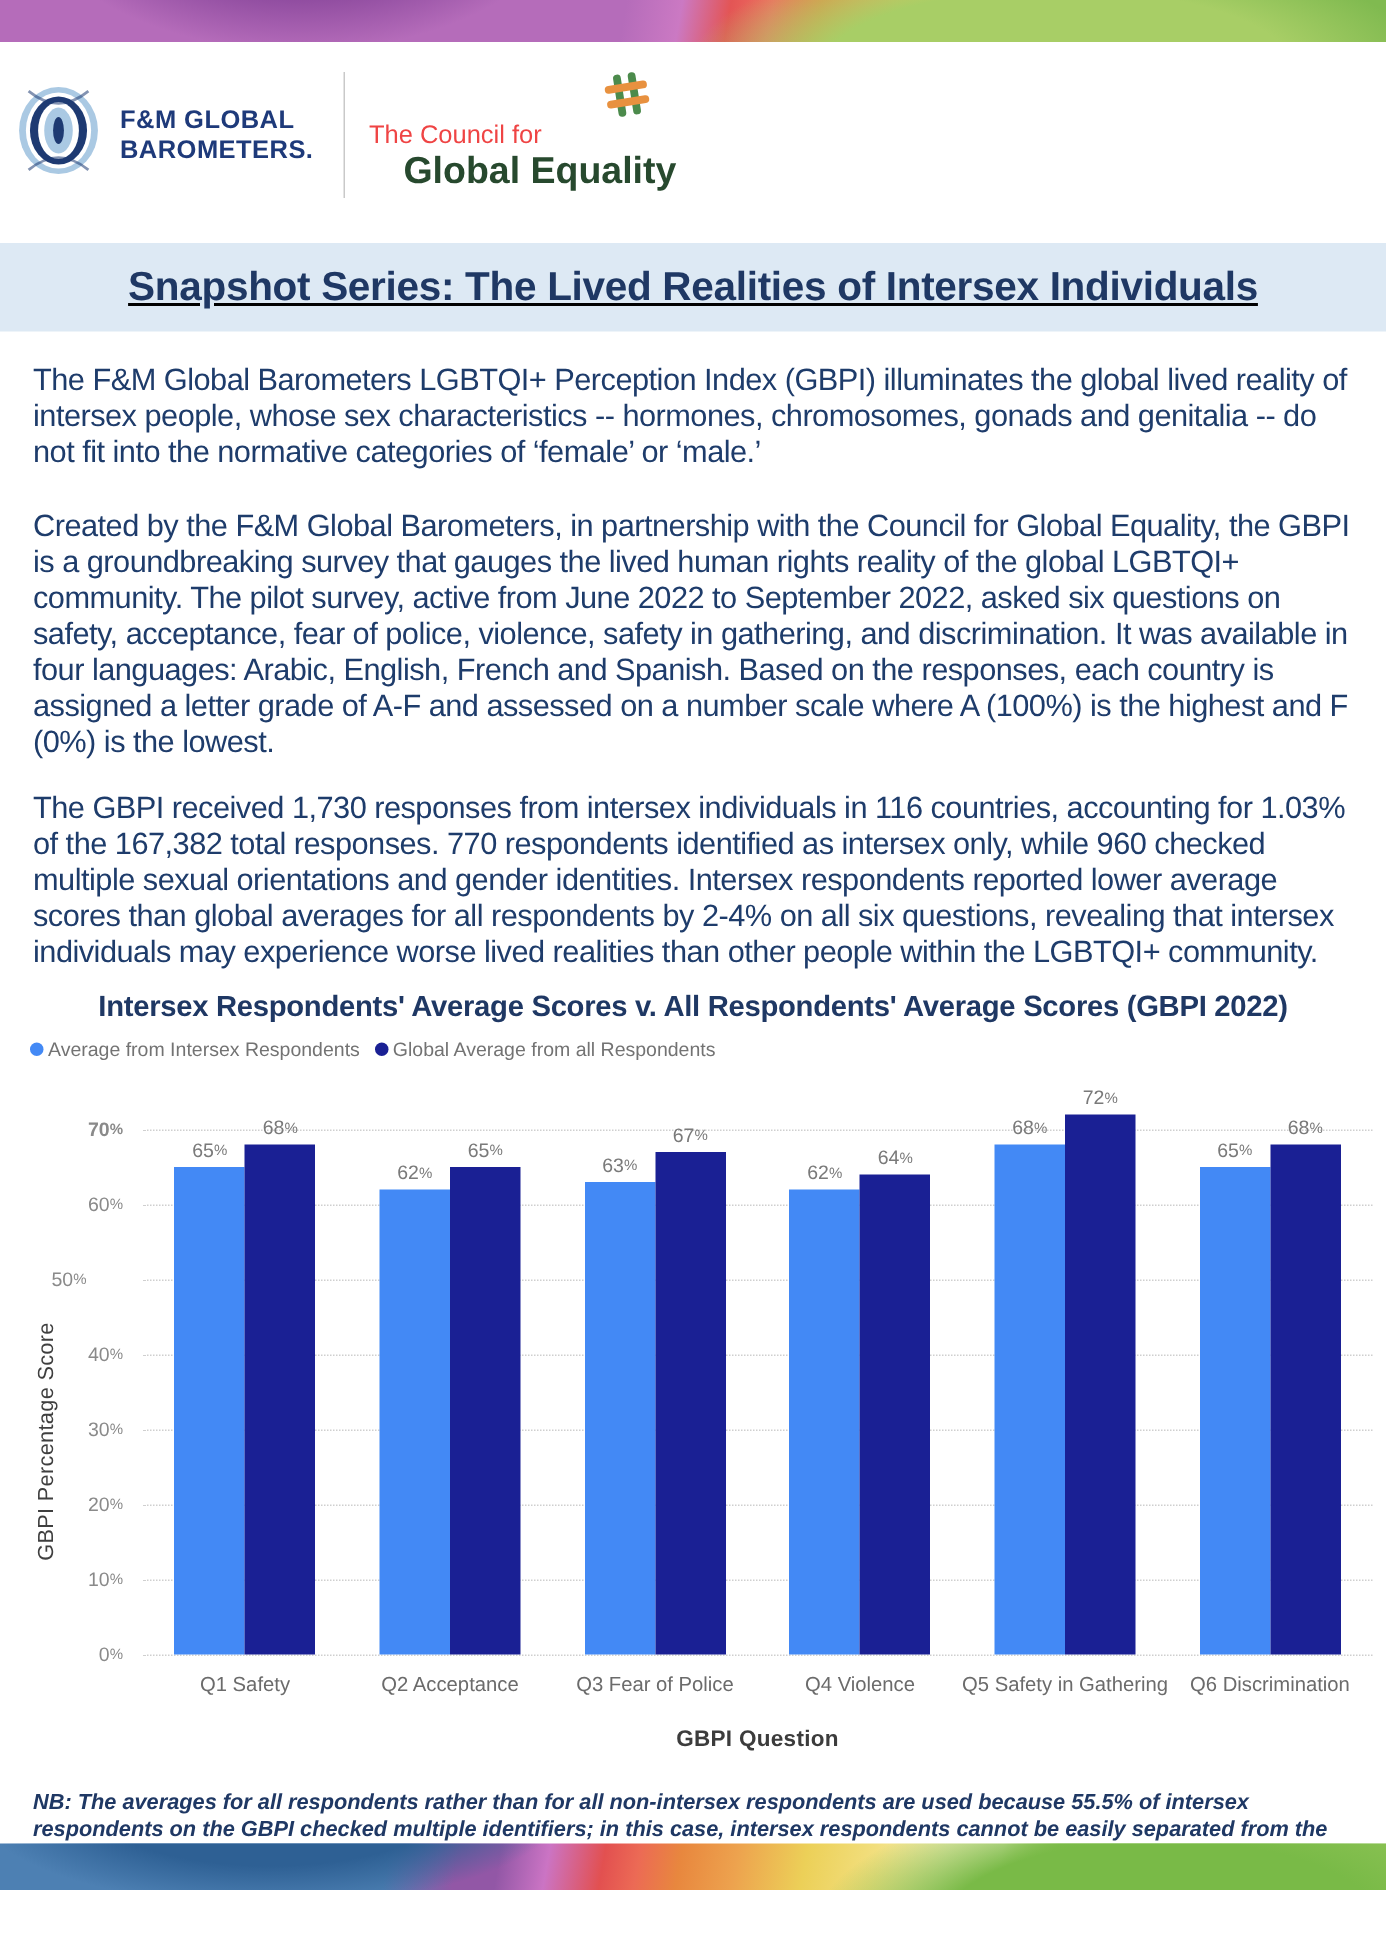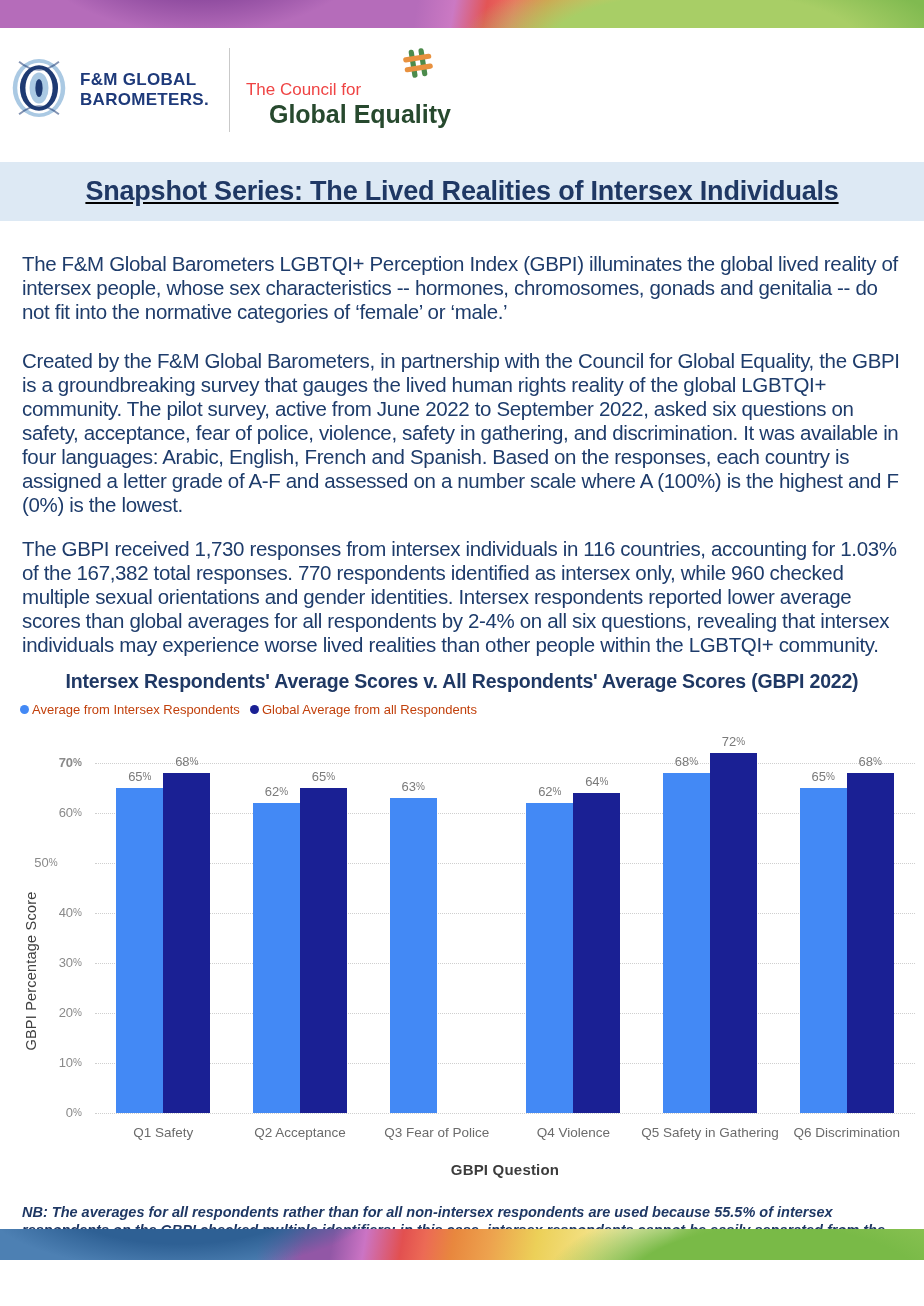--- a/index.html
+++ b/index.html
@@ -39,27 +39,27 @@
   
   .banner {
     margin-top:24px; height:59px; background:#dde9f4;
     display:flex; align-items:center; justify-content:center;text-decoration:underline;
   }
   .banner h1 { color:#1f3864; font-size:27px; font-weight:bold; letter-spacing:-0.2px; }
 
   
   .body-copy { padding:0 22px; color:#1e3c6b; }
   .body-copy p { font-size:20.5px; line-height:24px; letter-spacing:-0.35px; }
-  .p1 { margin-top:31px; }
+  .p1 { margin-top:21px; }
   .p2 { margin-top:25px; }
   .p3 { margin-top:20px; }
 
   
   .chart-title { margin-top:13px; text-align:center; color:#1f3864; font-weight:bold; font-size:19.5px; letter-spacing:-0.2px; }
-  .legend { margin:9px 0 0 20px; font-size:13px; color:#c2410c; display:flex; gap:10px; }
+  .legend { margin:9px 0 0 20px; font-size:13px; color:#737373; display:flex; gap:10px; }
   .legend-item { display:flex; align-items:center; }
   .legend-dot { width:9px; height:9px; border-radius:50%; display:inline-block; margin-right:3px; }
 
   .chart-area { position:relative; margin-left:95px; width:820px; margin-top:46px; }
   .plot { position:relative; height:350px; }
   .gridline { position:absolute; left:0; right:0; border-top:1px dotted #cfcfcf; }
   .ytick { position:absolute; left:-85px; width:72px; text-align:right; font-size:13px; color:#8a8a8a; }
   .pct { font-size:10px; vertical-align:1px; }
   .y-axis-title {
     position:absolute; left:-64px; top:50%;
@@ -174,20 +174,23 @@
             <span class="bar-label">62<span class="pct">%</span></span>
           </div>
           <div class="bar" style="height: 325px; background: rgb(26, 32, 148);">
             <span class="bar-label">65<span class="pct">%</span></span>
           </div>
         </div>
         <div class="bar-group" style="left: 294.667px;">
           <div class="bar" style="height: 315px; background: rgb(67, 137, 245);">
             <span class="bar-label">63<span class="pct">%</span></span>
           </div>
+          <div class="bar" style="height: 335px; background: rgb(26, 32, 148);">
+            <span class="bar-label">67<span class="pct">%</span></span>
+          </div>
         </div>
         <div class="bar-group" style="left: 431.333px;">
           <div class="bar" style="height: 310px; background: rgb(67, 137, 245);">
             <span class="bar-label">62<span class="pct">%</span></span>
           </div>
           <div class="bar" style="height: 320px; background: rgb(26, 32, 148);">
             <span class="bar-label">64<span class="pct">%</span></span>
           </div>
         </div>
         <div class="bar-group" style="left: 568px;">

